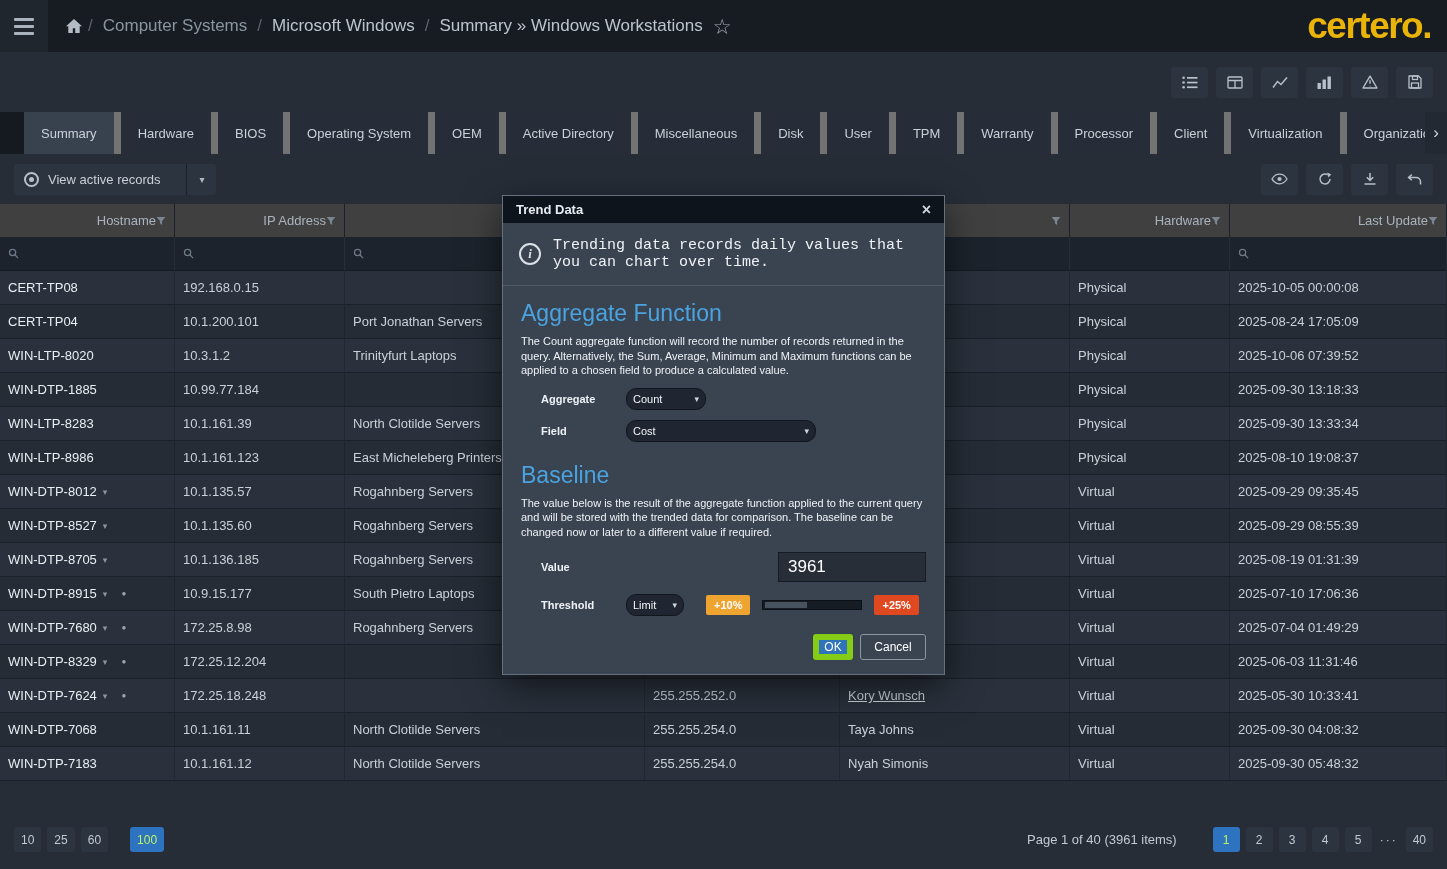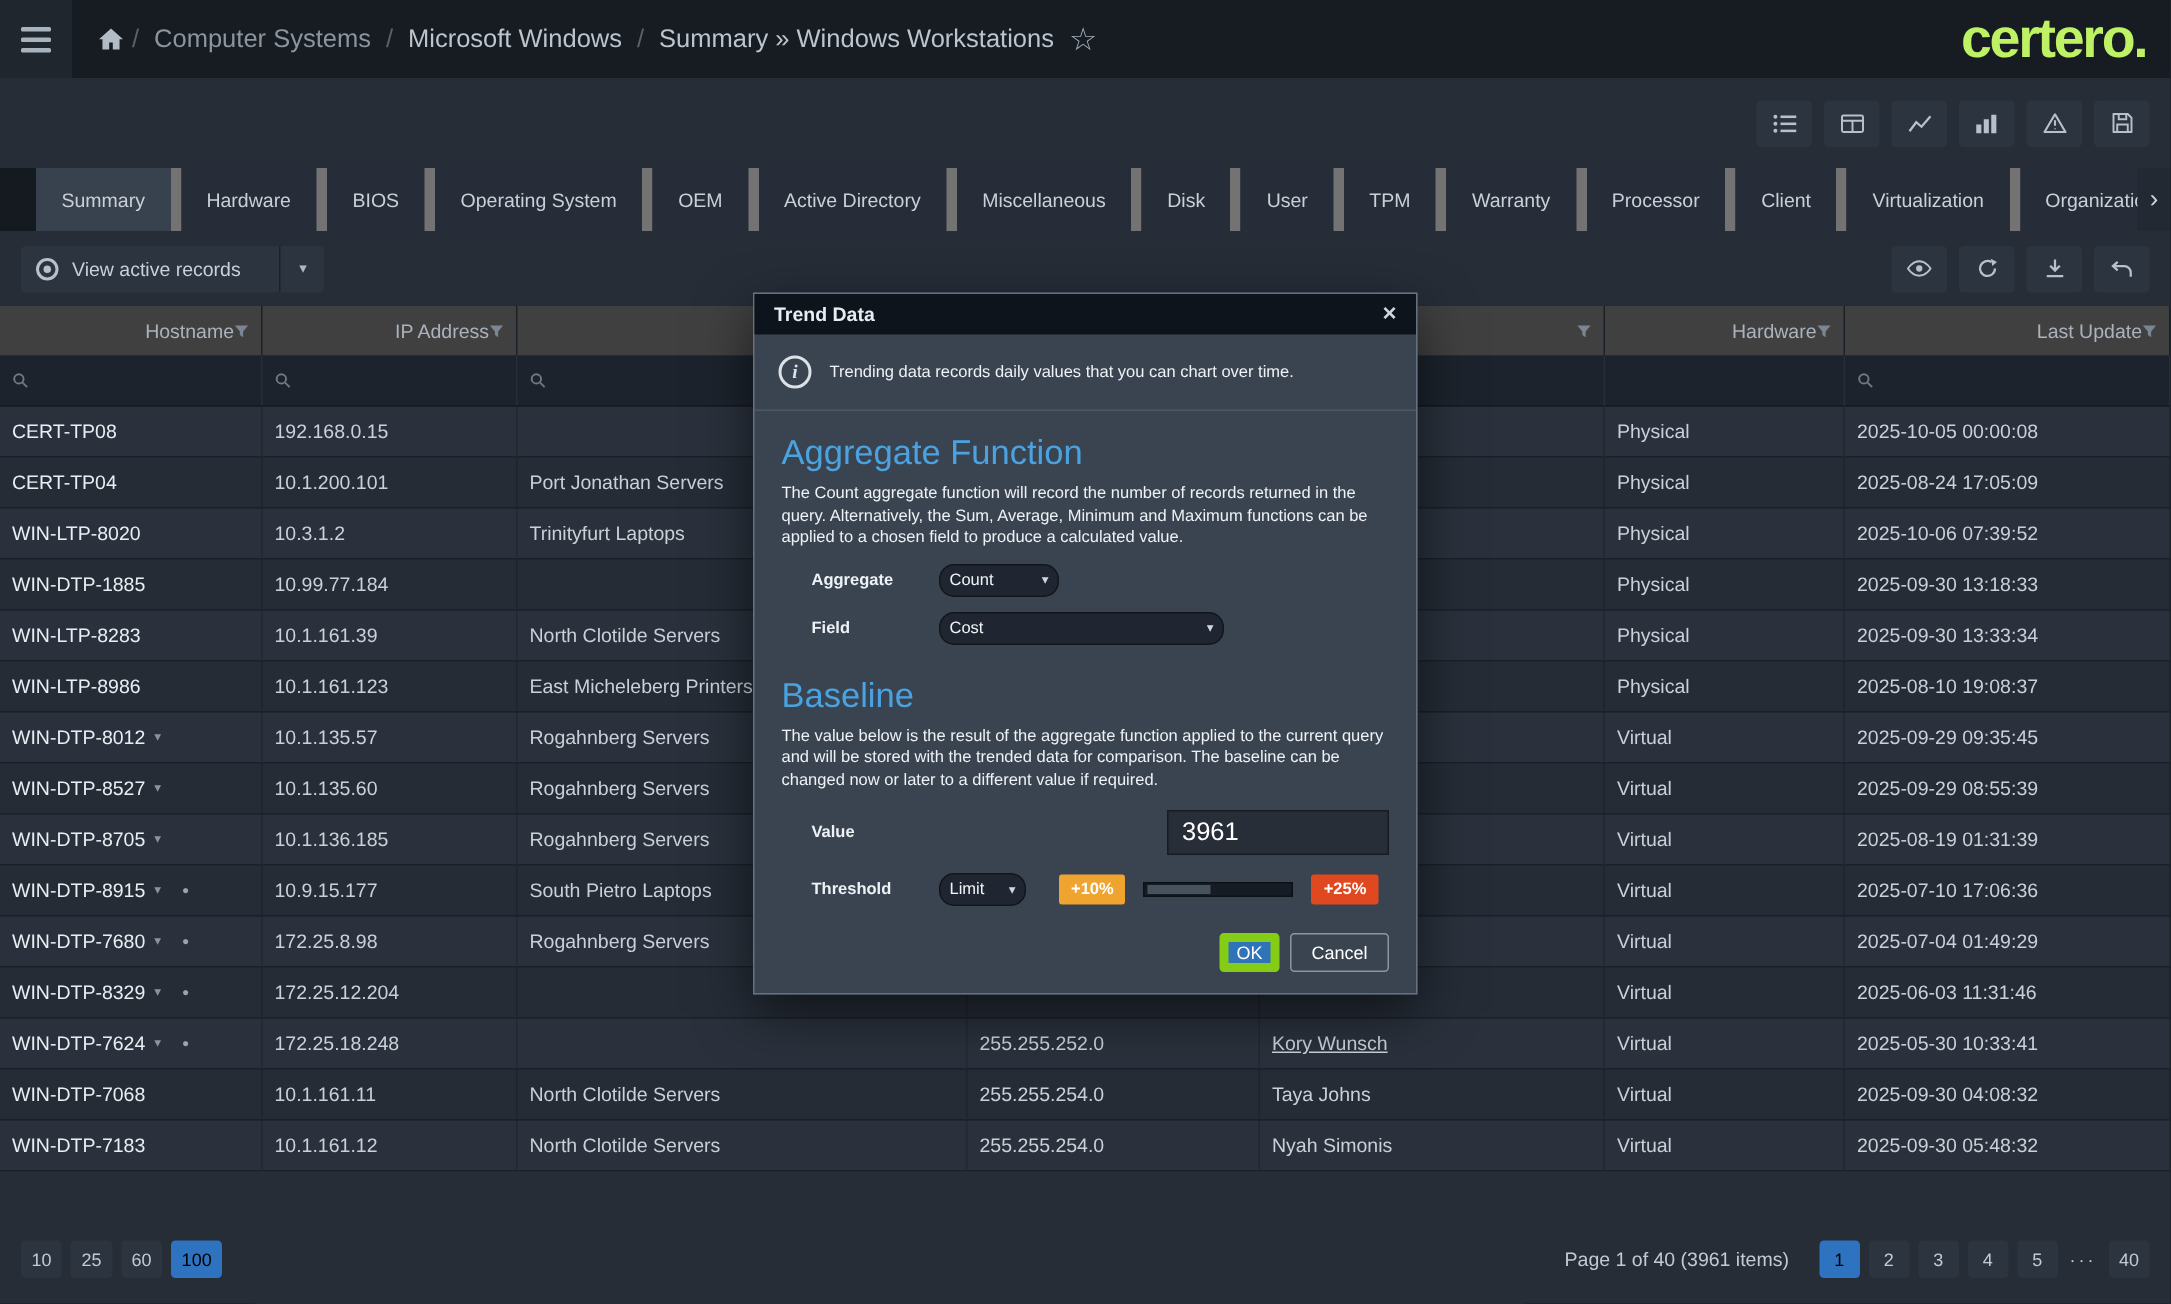--- a/index.html
+++ b/index.html
@@ -10,21 +10,21 @@
   
   .topbar { height:52px; background:#171c23; display:flex; align-items:center; }
   .burger { width:48px; height:52px; background:#20262e; display:flex; flex-direction:column; justify-content:center; align-items:center; gap:4px; cursor:pointer; }
   .burger i { display:block; width:20px; height:3px; background:#a9b3bd; border-radius:1px; }
   .home-btn { margin:0 4px 0 16px; display:flex; align-items:center; cursor:pointer; }
   .crumb { font-size:17px; display:flex; align-items:center; gap:10px; white-space:nowrap; }
   .crumb .sep { color:#59626c; }
   .crumb .item-dim { color:#8b95a0; }
   .crumb .item-bright { color:#bcc4cd; }
   .star { font-size:21px; color:#a3adb7; margin-left:10px; cursor:pointer; line-height:1; }
-  .logo { margin-left:auto; margin-right:16px; font-size:37px; font-weight:bold; color:#bef264; letter-spacing:-1.5px; }
+  .logo { margin-left:auto; margin-right:16px; font-size:37px; font-weight:bold; color:#eab308; letter-spacing:-1.5px; }
 
   
   .toolbar-row { height:60px; background:#262d37; display:flex; align-items:center; justify-content:flex-end; gap:8px; padding-right:14px; }
   .icon-btn { width:37px; height:31px; background:#2c343f; border-radius:3px; display:flex; align-items:center; justify-content:center; cursor:pointer; flex:none; }
   .icon-btn svg { display:block; }
 
   
   .tabs-row { height:42px; background:#151a21; position:relative; padding-left:24px; overflow:hidden; }
   .tabs { display:flex; height:42px; width:1800px; }
   .tab { height:42px; padding:0 17px; display:flex; align-items:center; font-size:13px; color:#c9d0d7; background:#262d38; border-right:7px solid #737373; cursor:pointer; white-space:nowrap; }
@@ -55,31 +55,31 @@
   .cell.hostname { color:#e9eef3; gap:6px; }
   .ind-chevron { color:#8a949f; font-size:9px; }
   .ind-dot { color:#9aa4ae; font-size:8px; margin-left:8px; }
   .userlink { text-decoration:underline; cursor:pointer; }
   .c0{width:175px;flex:none}.c1{width:170px;flex:none}.c2{width:300px;flex:none}
   .c3{width:195px;flex:none}.c4{width:230px;flex:none}.c5{width:160px;flex:none}.c6{width:217px;flex:none}
 
   
   .footer { height:88px; background:#262d37; display:flex; align-items:flex-start; padding:46px 14px 0 14px; gap:6px; }
   .pgbtn { min-width:27px; height:25px; padding:0 7px; background:#2c343f; border-radius:3px; color:#c2cad2; font-size:12px; display:flex; align-items:center; justify-content:center; cursor:pointer; flex:none; }
-  .pgbtn.active { background:#2d73c0; color:#000000; }
+  .pgbtn.active { background:#2d73c0; color:#bef264;margin-left:16px; }
   .pg-ellipsis { background:none; cursor:default; min-width:18px; padding:0 2px; letter-spacing:2px; }
   .pg-summary { margin-left:auto; font-size:13px; color:#c2cad2; line-height:25px; margin-right:14px; white-space:nowrap; }
 
   
   .dialog { position:absolute; left:502px; top:195px; width:443px; background:#3a4450; border:1px solid #667180; box-shadow:0 12px 34px rgba(0,0,0,.55); z-index:10; }
   .dlg-title { height:27px; background:#0e141b; display:flex; align-items:center; padding:0 13px; font-size:13px; font-weight:bold; color:#e8edf2; }
   .dlg-close { margin-left:auto; color:#cfd6dd; font-size:16px; cursor:pointer; line-height:1; font-weight:bold; }
   .dlg-info { display:flex; align-items:center; gap:12px; padding:14px 16px; border-bottom:1px solid #4d5865; }
   .info-icon { width:22px; height:22px; border:2px solid #dbe1e7; border-radius:50%; color:#dbe1e7; font-size:13px; font-weight:bold; font-style:italic; display:flex; align-items:center; justify-content:center; font-family:"Liberation Serif","DejaVu Serif",serif; flex:none; }
-  .dlg-info p { font-size:11px; color:#eef2f6; }
+  .dlg-info p { font-size:15px; color:#eef2f6;font-family:Liberation Mono, monospace; }
   .dlg-body { padding:2px 18px 14px; }
   .dlg-h { font-size:23px; font-weight:normal; color:#4aa3e0; margin-top:12px; }
   .dlg-p { font-size:11px; line-height:1.32; color:#eef2f6; margin-top:7px; }
   .frow { display:flex; align-items:center; margin-top:10px; }
   .flabel { width:105px; padding-left:20px; font-size:11px; font-weight:bold; color:#eef2f6; flex:none; }
   .sel { height:22px; background:#1f2631; border:1px solid #11161d; color:#f2f5f8; font-size:11px; display:flex; align-items:center; justify-content:space-between; padding:0 6px; cursor:pointer; border-radius:10px; flex:none; }
   .sel .arr { color:#cfd6dd; font-size:9px; margin-left:8px; }
   .w80{width:80px} .w190{width:190px} .w58{width:58px}
   .value-input { width:148px; height:30px; background:#272e38; border:1px solid #161c24; color:#fff; font-size:17px; padding:0 9px; font-family:inherit; outline:none; }
   .thr-btn { height:20px; padding:0 8px; border-radius:2px; font-size:11px; font-weight:bold; color:#fff; display:flex; align-items:center; cursor:pointer; flex:none; }

